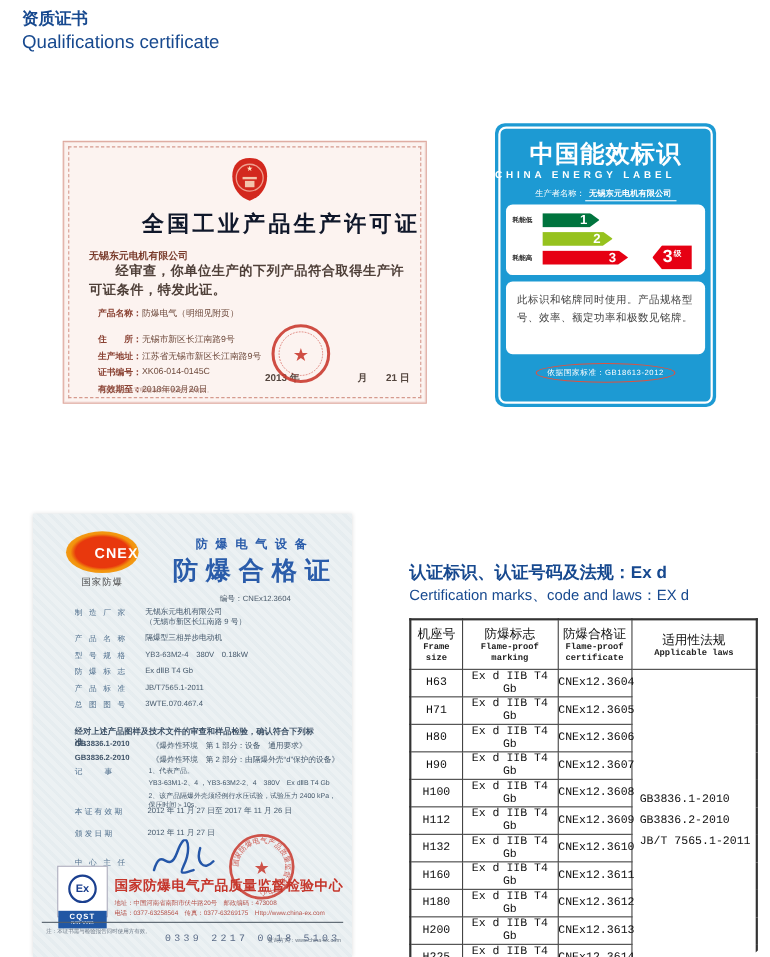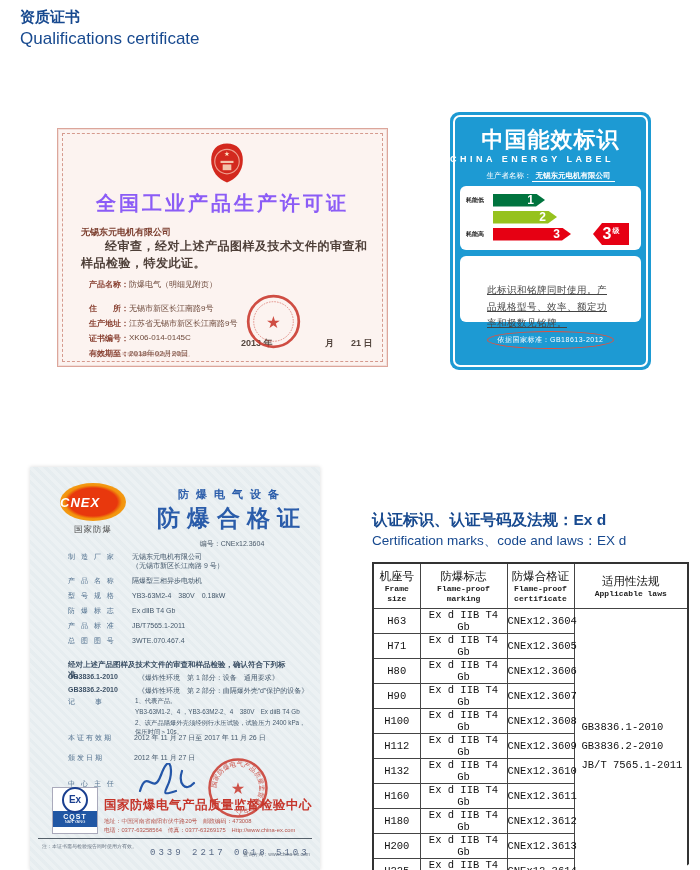--- a/index.html
+++ b/index.html
@@ -10,22 +10,22 @@
   
   .page-head{position:absolute;left:20px;top:8px;}
   .t-zh{font-size:15px;font-weight:bold;color:var(--heading_blue);}
   .t-en{font-size:17px;color:var(--heading_blue);margin-top:2px;}
 
   
   .cert1{position:absolute;left:57px;top:128px;width:329px;height:237px;
     background:#fcf3f0;border:1px solid #dca69b;box-shadow:0 0 0 1px #f3ded9 inset;}
   .cert1-inner{position:absolute;inset:4px;border:1px dashed #d59a8e;}
   .c1emblem{position:absolute;left:146px;top:8px;}
-  .c1title{position:absolute;left:0;top:56px;width:100%;text-align:center;
-    font-size:20px;font-weight:bold;letter-spacing:3px;color:#8b5cf6;}
+  .c1title{position:absolute;left:0;top:56px;width:100%;text-align:right;
+    font-size:20px;font-weight:bold;letter-spacing:3px;color:#0f172a;}
   .c1company{position:absolute;left:18px;top:92px;font-size:9px;font-weight:bold;color:#7a3c2c;}
   .c1statement{position:absolute;left:18px;top:104px;width:296px;margin:0;
     font-size:12px;font-weight:bold;color:#4e3f38;line-height:1.45;text-indent:2em;letter-spacing:.5px;}
   .c1fields{position:absolute;left:26px;top:145px;}
   .c1row{display:flex;margin-bottom:4px;}
   .c1row:first-child{margin-bottom:13px;}
   .c1lab{font-size:8px;font-weight:bold;color:#8a4233;white-space:pre;}
   .c1val{font-size:8px;color:#6e4a3c;}
   .c1date{position:absolute;left:0;top:203px;width:100%;font-size:9px;font-weight:bold;color:#53453e;}
   .c1y{position:absolute;left:178px;}
@@ -50,33 +50,33 @@
   .elab{width:27px;font-size:6px;color:#222;font-weight:bold;}
   .ebar{height:13px;position:relative;display:flex;align-items:center;justify-content:flex-end;
     clip-path:polygon(0 0,calc(100% - 9px) 0,100% 50%,calc(100% - 9px) 100%,0 100%);}
   .enum{color:#fff;font-size:12px;font-weight:bold;padding-right:11px;line-height:1;}
   .e-badge{position:absolute;right:12px;top:37px;width:36px;height:22px;background:var(--bar_red);
     clip-path:polygon(0 50%,9px 0,100% 0,100% 100%,9px 100%);
     display:flex;align-items:center;justify-content:center;color:#fff;}
   .e-bnum{font-size:16px;font-weight:800;line-height:1;}
   .e-bsuf{font-size:7px;font-weight:bold;margin-left:1px;margin-top:-6px;}
   .e-panel2{position:absolute;left:10px;top:144px;width:181px;height:66px;background:#fff;border-radius:6px;}
-  .e-panel2 p{margin:17px;padding:9px 10px;font-size:9.5px;color:#444;line-height:1.75;letter-spacing:.5px;text-decoration:underline;}
+  .e-panel2 p{margin:0;padding:9px 10px;font-size:9.5px;color:#444;line-height:1.75;letter-spacing:.5px;}
   .e-std{position:absolute;top:216px;width:100%;text-align:center;}
   .e-std-inner{display:inline-block;border:1.5px solid #e0523f;border-radius:50%;
     padding:3px 10px;color:#fff;font-size:7px;letter-spacing:.5px;}
 
   
   .excert{position:absolute;left:30px;top:467px;width:290px;height:403px;
     background:#ecf1f3;
     background-image:repeating-linear-gradient(45deg,rgba(150,180,195,.07) 0 3px,transparent 3px 7px);
     box-shadow:0 0 4px rgba(0,0,0,.15);}
   .cnex-logo{position:absolute;left:30px;top:16px;width:66px;height:38px;border-radius:50%;
     background:radial-gradient(ellipse at center,#e8380d 0 52%,#f2920c 62%,#f7b733 100%);
-    display:flex;align-items:center;justify-content:flex-start;font-style:italic;}
+    display:flex;align-items:center;justify-content:flex-end;}
   .cnex-txt{color:#fff;font-weight:800;font-size:13px;letter-spacing:1px;}
   .cnex-cap{position:absolute;left:30px;top:57px;width:66px;text-align:center;font-size:8.5px;color:#4a4a4a;letter-spacing:1px;}
   .x-head{position:absolute;left:112px;top:20px;width:180px;text-align:center;
     font-size:11px;font-weight:bold;letter-spacing:7px;color:var(--excert_blue);}
   .x-title{position:absolute;left:102px;top:36px;width:200px;text-align:center;
     font-size:23px;font-weight:bold;letter-spacing:7px;color:var(--excert_blue);}
   .x-no{position:absolute;left:112px;top:72px;width:180px;text-align:center;font-size:7px;color:#4a5a6a;}
   .x-fields{position:absolute;left:38px;top:85px;}
   .xrow{display:flex;margin-bottom:5px;}
   .xlab{width:64px;font-size:7px;color:#51708e;letter-spacing:2px;flex:none;}
@@ -91,21 +91,21 @@
   .x-notes div{font-size:6.3px;color:#44586b;margin-bottom:2px;}
   .x-valid{position:absolute;left:38px;top:266px;display:flex;}
   .x-issue{position:absolute;left:38px;top:286px;display:flex;}
   .x-valid .xlab,.x-issue .xlab{width:66px;}
   .x-valid .xval,.x-issue .xval{font-size:7px;}
   .x-dir{position:absolute;left:38px;top:312px;font-size:7px;color:#51708e;letter-spacing:2px;}
   .x-sign{position:absolute;left:102px;top:296px;}
   .seal2{position:absolute;left:177px;top:290px;opacity:.85;z-index:3;}
   .ex-logo{position:absolute;left:22px;top:320px;width:46px;height:47px;background:#fff;
     border:1px solid #aab;box-sizing:border-box;}
-  .ex-circ{height:23px;display:flex;align-items:center;justify-content:center;}
+  .ex-circ{height:40px;display:flex;align-items:center;justify-content:center;}
   .ex-circ span{width:22px;height:22px;border:2px solid #1a3f8f;border-radius:50%;color:#1a3f8f;
     font-size:10px;font-weight:bold;display:flex;align-items:center;justify-content:center;}
   .ex-band{height:16px;background:#2157a4;color:#fff;text-align:center;line-height:1;}
   .ex-band .b1{font-size:7px;font-weight:bold;letter-spacing:1px;display:block;padding-top:2px;}
   .ex-band .b2{font-size:4px;display:block;}
   .x-org{position:absolute;left:74px;top:330px;width:214px;font-size:12.5px;font-weight:bold;
     color:var(--org_red);letter-spacing:.5px;z-index:2;}
   .x-addr{position:absolute;left:74px;top:350px;width:214px;font-size:5.8px;color:#b5524a;}
   .x-tel{position:absolute;left:74px;top:359px;width:214px;font-size:5.8px;color:#b5524a;}
   .x-div{position:absolute;left:8px;right:8px;top:371px;border-top:1px solid #55606a;}
@@ -145,21 +145,21 @@
     <div class="cert1-inner">
       <svg class="c1emblem" width="36" height="42" viewBox="0 0 50 58">
         <path d="M25 2 C39 2 47 11 47 25 C47 41 37 52 25 56 C13 52 3 41 3 25 C3 11 11 2 25 2 Z" fill="#d3281e"></path>
         <circle cx="25" cy="27" r="17" fill="none" stroke="#ef9e8e" stroke-width="1.6"></circle>
         <text x="25" y="19" font-size="9" fill="#ffe9c9" text-anchor="middle">★</text>
         <rect x="16" y="26" width="18" height="3" fill="#f3c3ab"></rect>
         <rect x="19" y="31" width="12" height="8" fill="#f3c3ab"></rect>
       </svg>
       <div class="c1title">全国工业产品生产许可证</div>
       <div class="c1company">无锡东元电机有限公司</div>
-      <p class="c1statement">经审查，经对上述产品图样及技术文件的审查和样品检验，特发此证。</p>
+      <p class="c1statement">经审查，你单位生产的下列产品符合取得生产许可证条件，特发此证。</p>
       <div class="c1fields">
           <div class="c1row">
             <span class="c1lab">产品名称：</span>
             <span class="c1val">防爆电气（明细见附页）</span>
           </div>
           <div class="c1row">
             <span class="c1lab">住　　所：</span>
             <span class="c1val">无锡市新区长江南路9号</span>
           </div>
           <div class="c1row">

